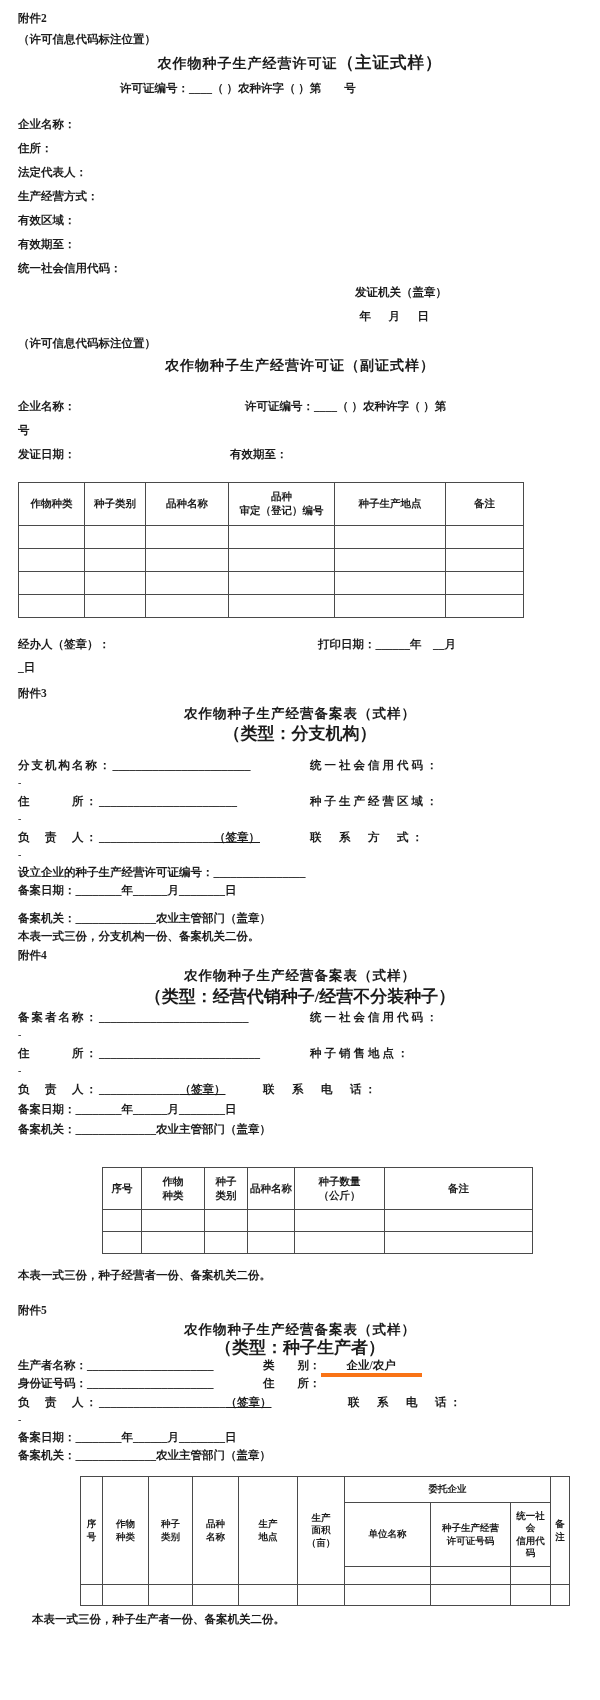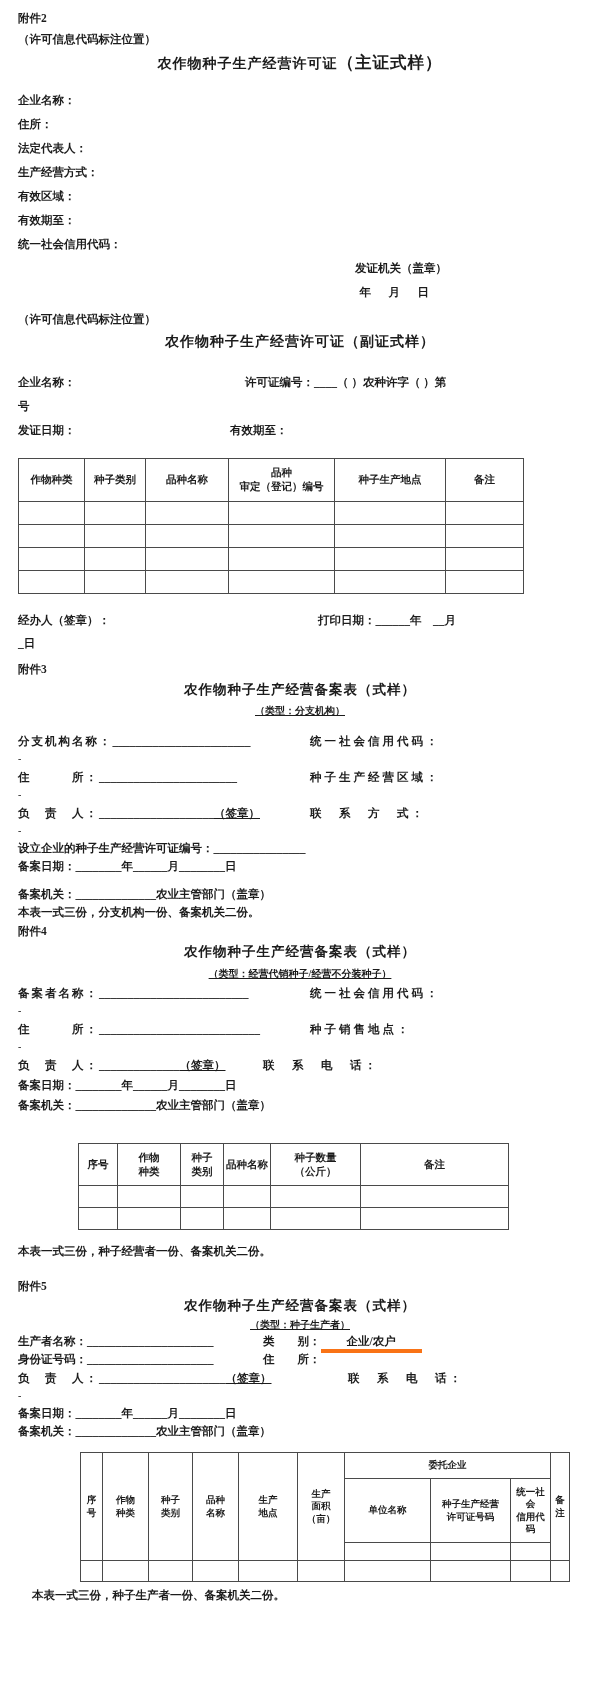--- a/index.html
+++ b/index.html
@@ -10,52 +10,53 @@
   .line{height:24px;line-height:24px;white-space:nowrap;}
   .h14{height:14px;line-height:14px}.h16{height:16px;line-height:16px}
   .h18{height:18px;line-height:18px}.h20{height:20px;line-height:20px}
   .h22{height:22px;line-height:22px}.h26{height:26px;line-height:26px}
   .mt4{margin-top:4px}.mt8{margin-top:5px}.mt10{margin-top:10px}.mt12{margin-top:12px}
   .mt14{margin-top:14px}.mt16{margin-top:16px}.mt20{}
   .center{text-align:center;}
   .title{font-size:14px;letter-spacing:1px;}
   .bigparen{font-size:16.5px;}
   .sectitle{font-size:13.5px;letter-spacing:1px;}
-  .subtitle{font-size:10px;text-decoration:underline;}
+  .subtitle{font-size:17px;}
   .pl102{padding-left:102px}.pl14{padding-left:14px}
   .right-block{text-align:right;padding-right:135px;}
   .right-block2{text-align:right;padding-right:150px;letter-spacing:3px;}
   .frow{display:flex;white-space:nowrap;}
   .w212{flex:0 0 212px}.w227{flex:0 0 227px}.w245{flex:0 0 245px}
   .w292{flex:0 0 292px}.w300{flex:0 0 300px}.w330{flex:0 0 330px}
   .ls2{letter-spacing:2px}.ls3{letter-spacing:3px}
   .dash{height:16px;line-height:16px;font-size:10px;color:#333;}
   .ulx{text-decoration:underline;}
   .ulwrap{display:inline-block;border-bottom:4px solid #f97316;padding:0 26px;line-height:15px;}
   table{border-collapse:collapse;table-layout:fixed;}
   th,td{border:1px solid #4a4a4a;font-weight:bold;text-align:center;
         vertical-align:middle;padding:0;white-space:pre-line;line-height:1.3;}
   .t1{margin-top:16px;width:505px;font-size:10.5px;}
   .t1 .hr{height:43px}.t1 .br{height:23px}
-  .t2{margin-top:28px;margin-left:60px;width:430px;font-size:10.5px;}
+  .t2{margin-top:28px;margin-left:84px;width:430px;font-size:10.5px;}
   .t2 .hr{height:42px}.t2 .br{height:22px}
   .t3{margin-top:12px;margin-left:62px;width:489px;font-size:9.5px;}
   .t3r1{height:26px}.t3r2{height:64px}.t3r3{height:18px}.t3r4{height:21px}
   .foot{font-size:11.5px;}
 </style>
 </head>
 <body>
 
 <div class="page">
 
   <div class="line h20"><span>附件2</span></div>
   <div class="line h22"><span>（许可信息代码标注位置）</span></div>
   <div class="line h26 center">
     <span class="title">农作物种子生产经营许可证</span><span class="title bigparen">（主证式样）</span>
   </div>
+  <div class="line pl102"><span>许可证编号：____（ ）农种许字（ ）第　　号</span></div>
 
   <div class="line mt12"><span>企业名称：</span></div>
   <div class="line"><span>住所：</span></div>
   <div class="line"><span>法定代表人：</span></div>
   <div class="line"><span>生产经营方式：</span></div>
   <div class="line"><span>有效区域：</span></div>
   <div class="line"><span>有效期至：</span></div>
   <div class="line"><span>统一社会信用代码：</span></div>
 
   <div class="line right-block"><span>发证机关（盖章）</span></div>

